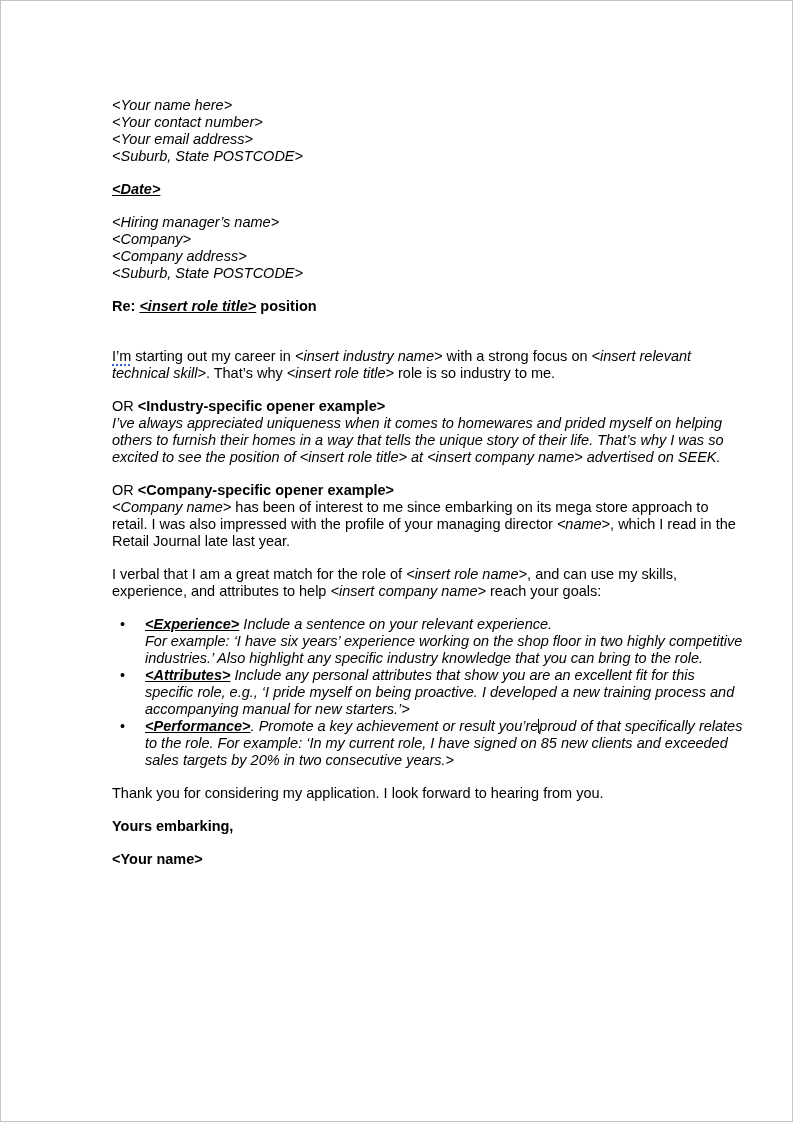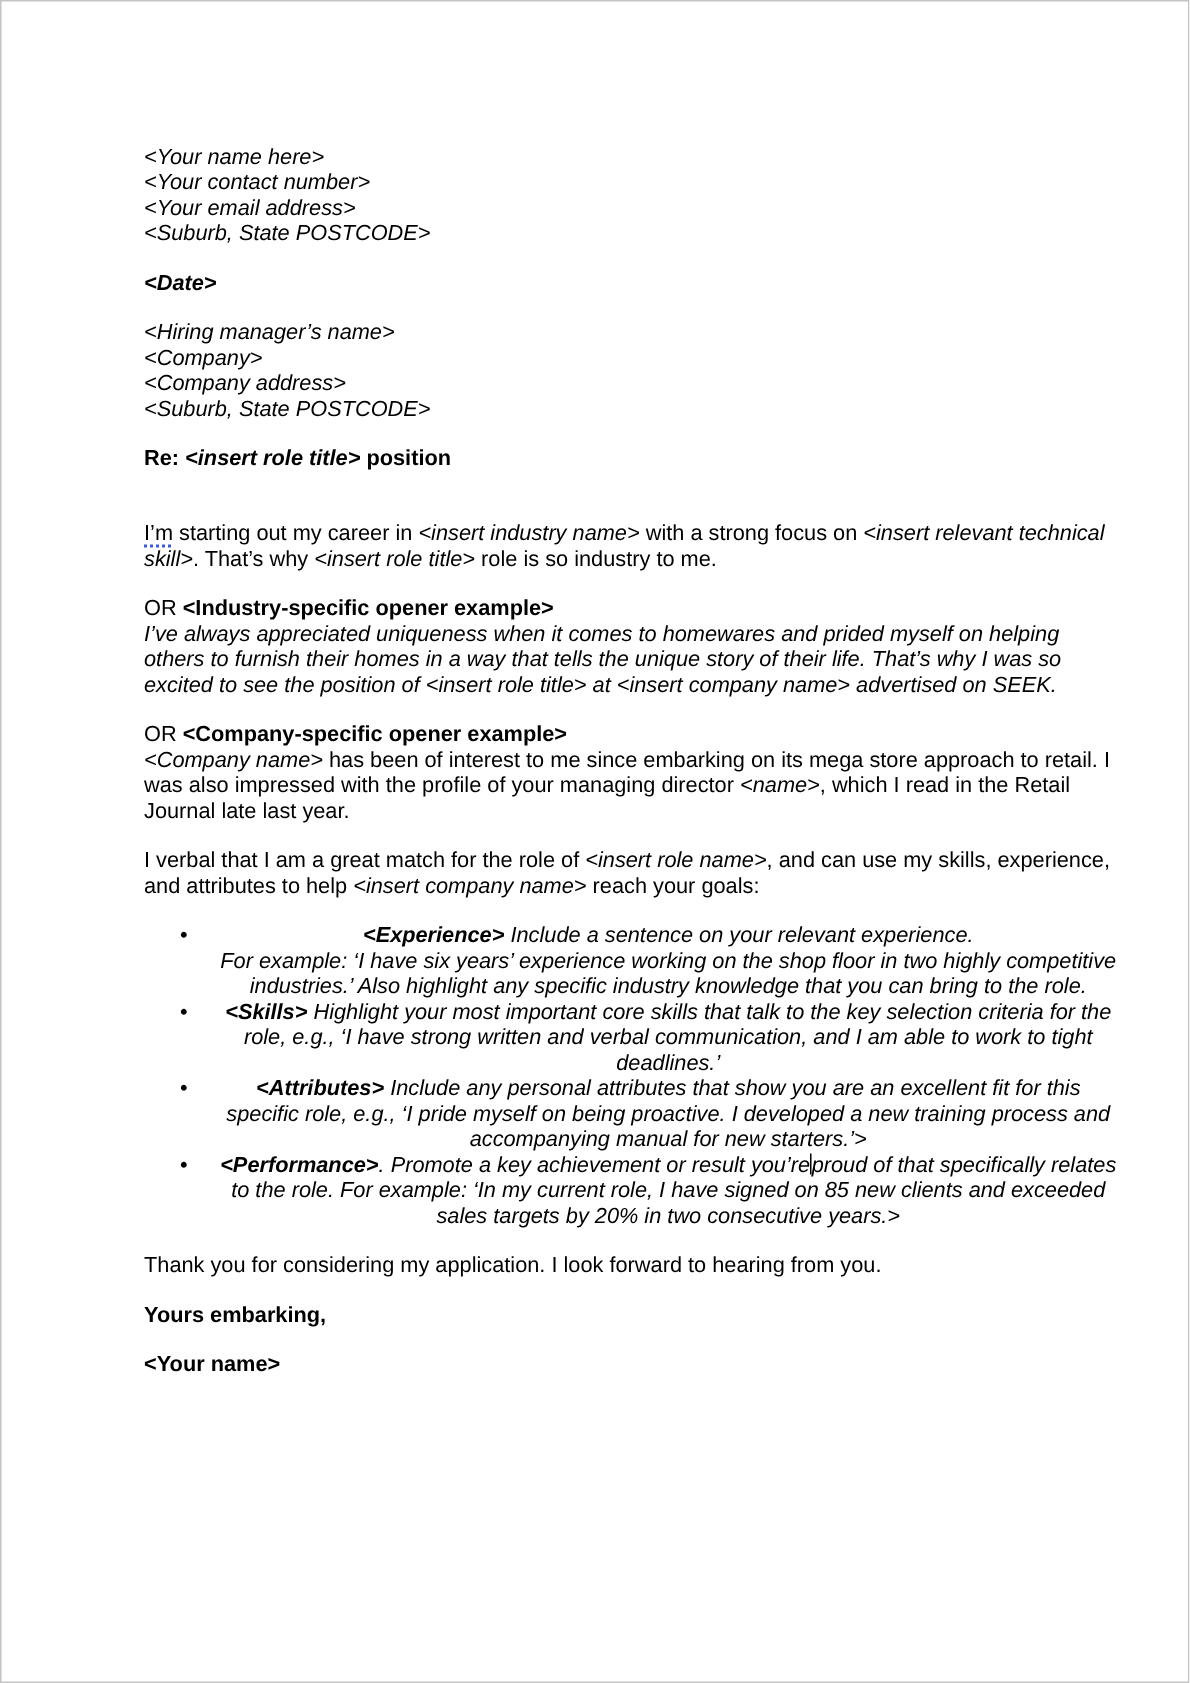--- a/index.html
+++ b/index.html
@@ -15,36 +15,35 @@
     line-height: 17px;
     color: #000000;
     overflow: hidden;
   }
   .content {
     position: absolute;
     left: 95px;
     top: 96px;
     width: 650px;
   }
-  .para { margin: 0 0 16px 0; }
+  .para { margin: 0 0 16px 16px; }
   .b  { font-weight: bold; }
   .i  { font-style: italic; }
-  .bi { font-weight: bold; font-style: italic; }
+  .bi { font-weight: bold; font-style: italic; text-decoration: underline; }
   .spell {
     text-decoration-line: underline;
     text-decoration-style: dotted;
     text-decoration-color: #3b5bd7;
     text-decoration-thickness: 2px;
     text-underline-offset: 3px;
   }
   ul.bullets {
     margin: 0 0 16px 0;
     padding-left: 49px;
     list-style: none;
-    text-align: center;
   }
   ul.bullets li { position: relative; }
   ul.bullets li::before {
     content: "\2022";
     position: absolute;
     left: -25px;
     top: 0;
   }
   .caret {
     display: inline-block;
@@ -101,23 +100,20 @@
     <p class="para">
       <span>I verbal that I am a great match for the role of </span><span class="i">&lt;insert role name&gt;</span><span>, and can use my skills, experience, and attributes to help </span><span class="i">&lt;insert company name&gt;</span><span> reach your goals:</span>
     </p>
 
     <ul class="bullets">
       <li>
         <span class="bi">&lt;Experience&gt;</span><span class="i"> Include a sentence on your relevant experience.</span><br>
         <span class="i">For example: ‘I have six years’ experience working on the shop floor in two highly competitive industries.’ Also highlight any specific industry knowledge that you can bring to the role.</span>
       </li>
       <li>
-        <span class="bi">&lt;Skills&gt;</span><span class="i"> Highlight your most important core skills that talk to the key selection criteria for the role, e.g., ‘I have strong written and verbal communication, and I am able to work to tight deadlines.’</span>
-      </li>
-      <li>
         <span class="bi">&lt;Attributes&gt;</span><span class="i"> Include any personal attributes that show you are an excellent fit for this specific role, e.g., ‘I pride myself on being proactive. I developed a new training process and accompanying manual for new starters.’&gt;</span>
       </li>
       <li>
         <span class="bi">&lt;Performance&gt;</span><span class="i">. Promote a key achievement or result you’re</span><span class="caret"></span><span class="i">proud of that specifically relates to the role. For example: ‘In my current role, I have signed on 85 new clients and exceeded sales targets by 20% in two consecutive years.&gt;</span>
       </li>
     </ul>
 
 
     <p class="para">
       <span>Thank you for considering my application. I look forward to hearing from you.</span>

